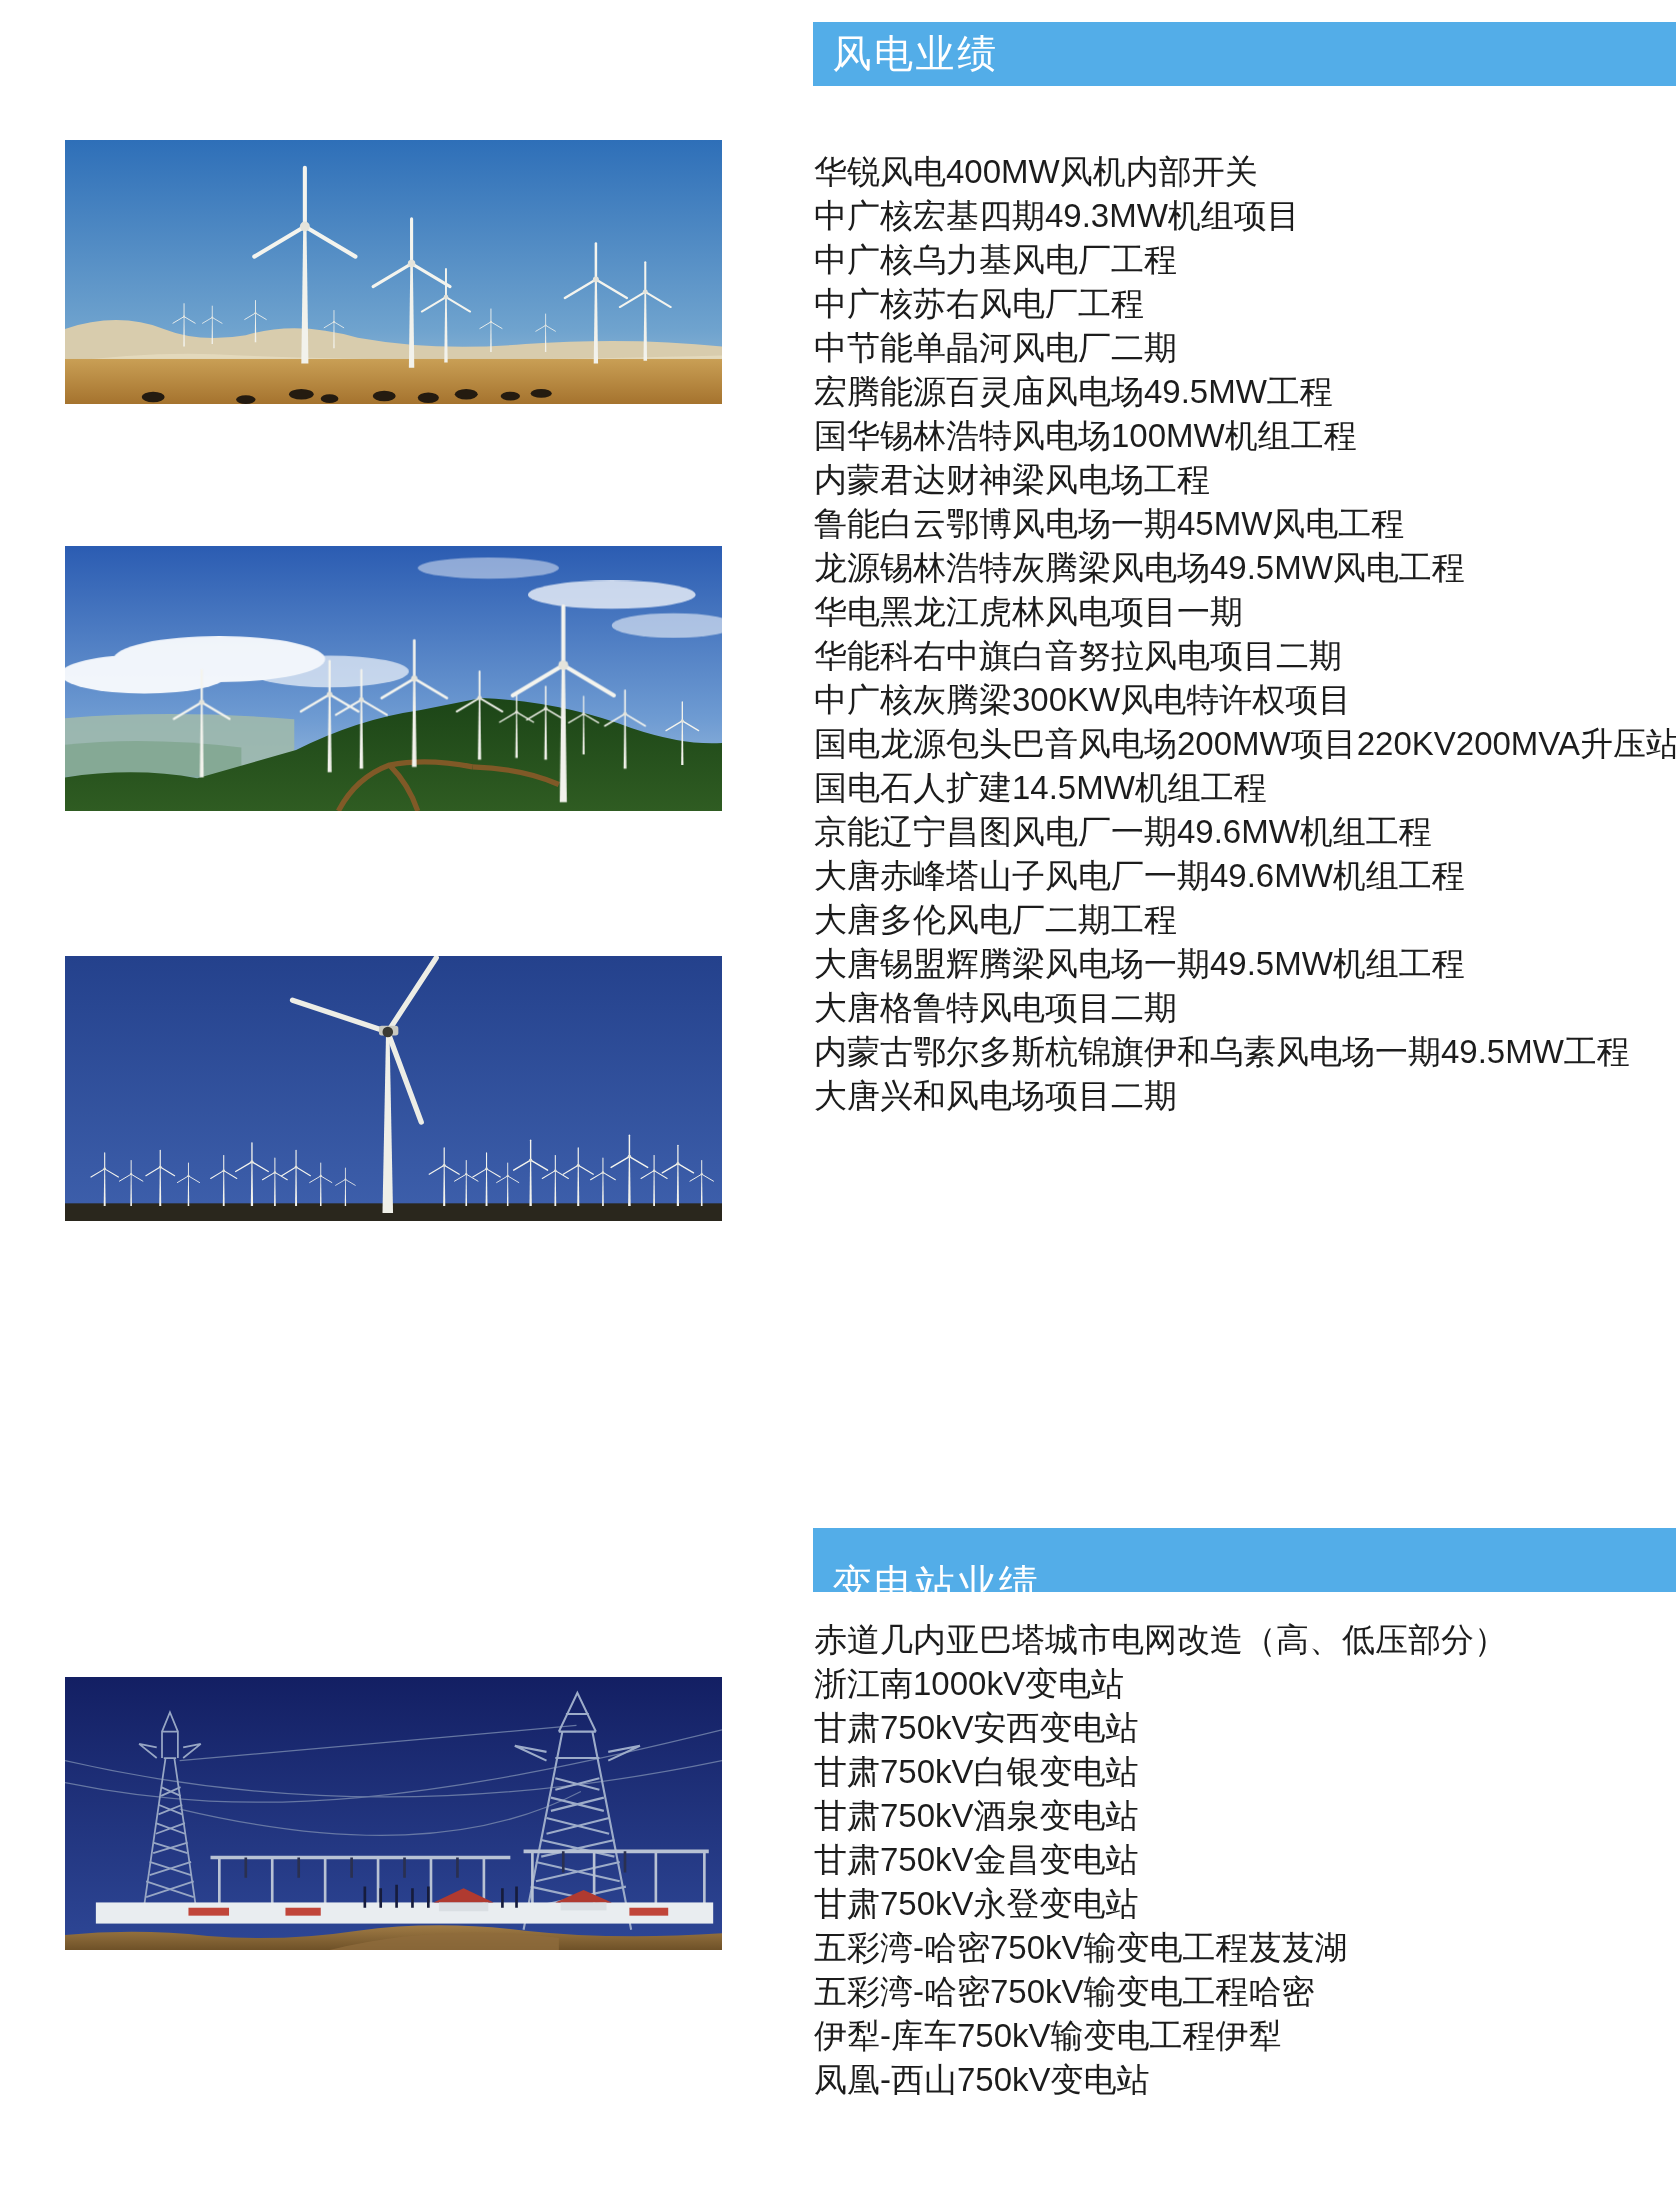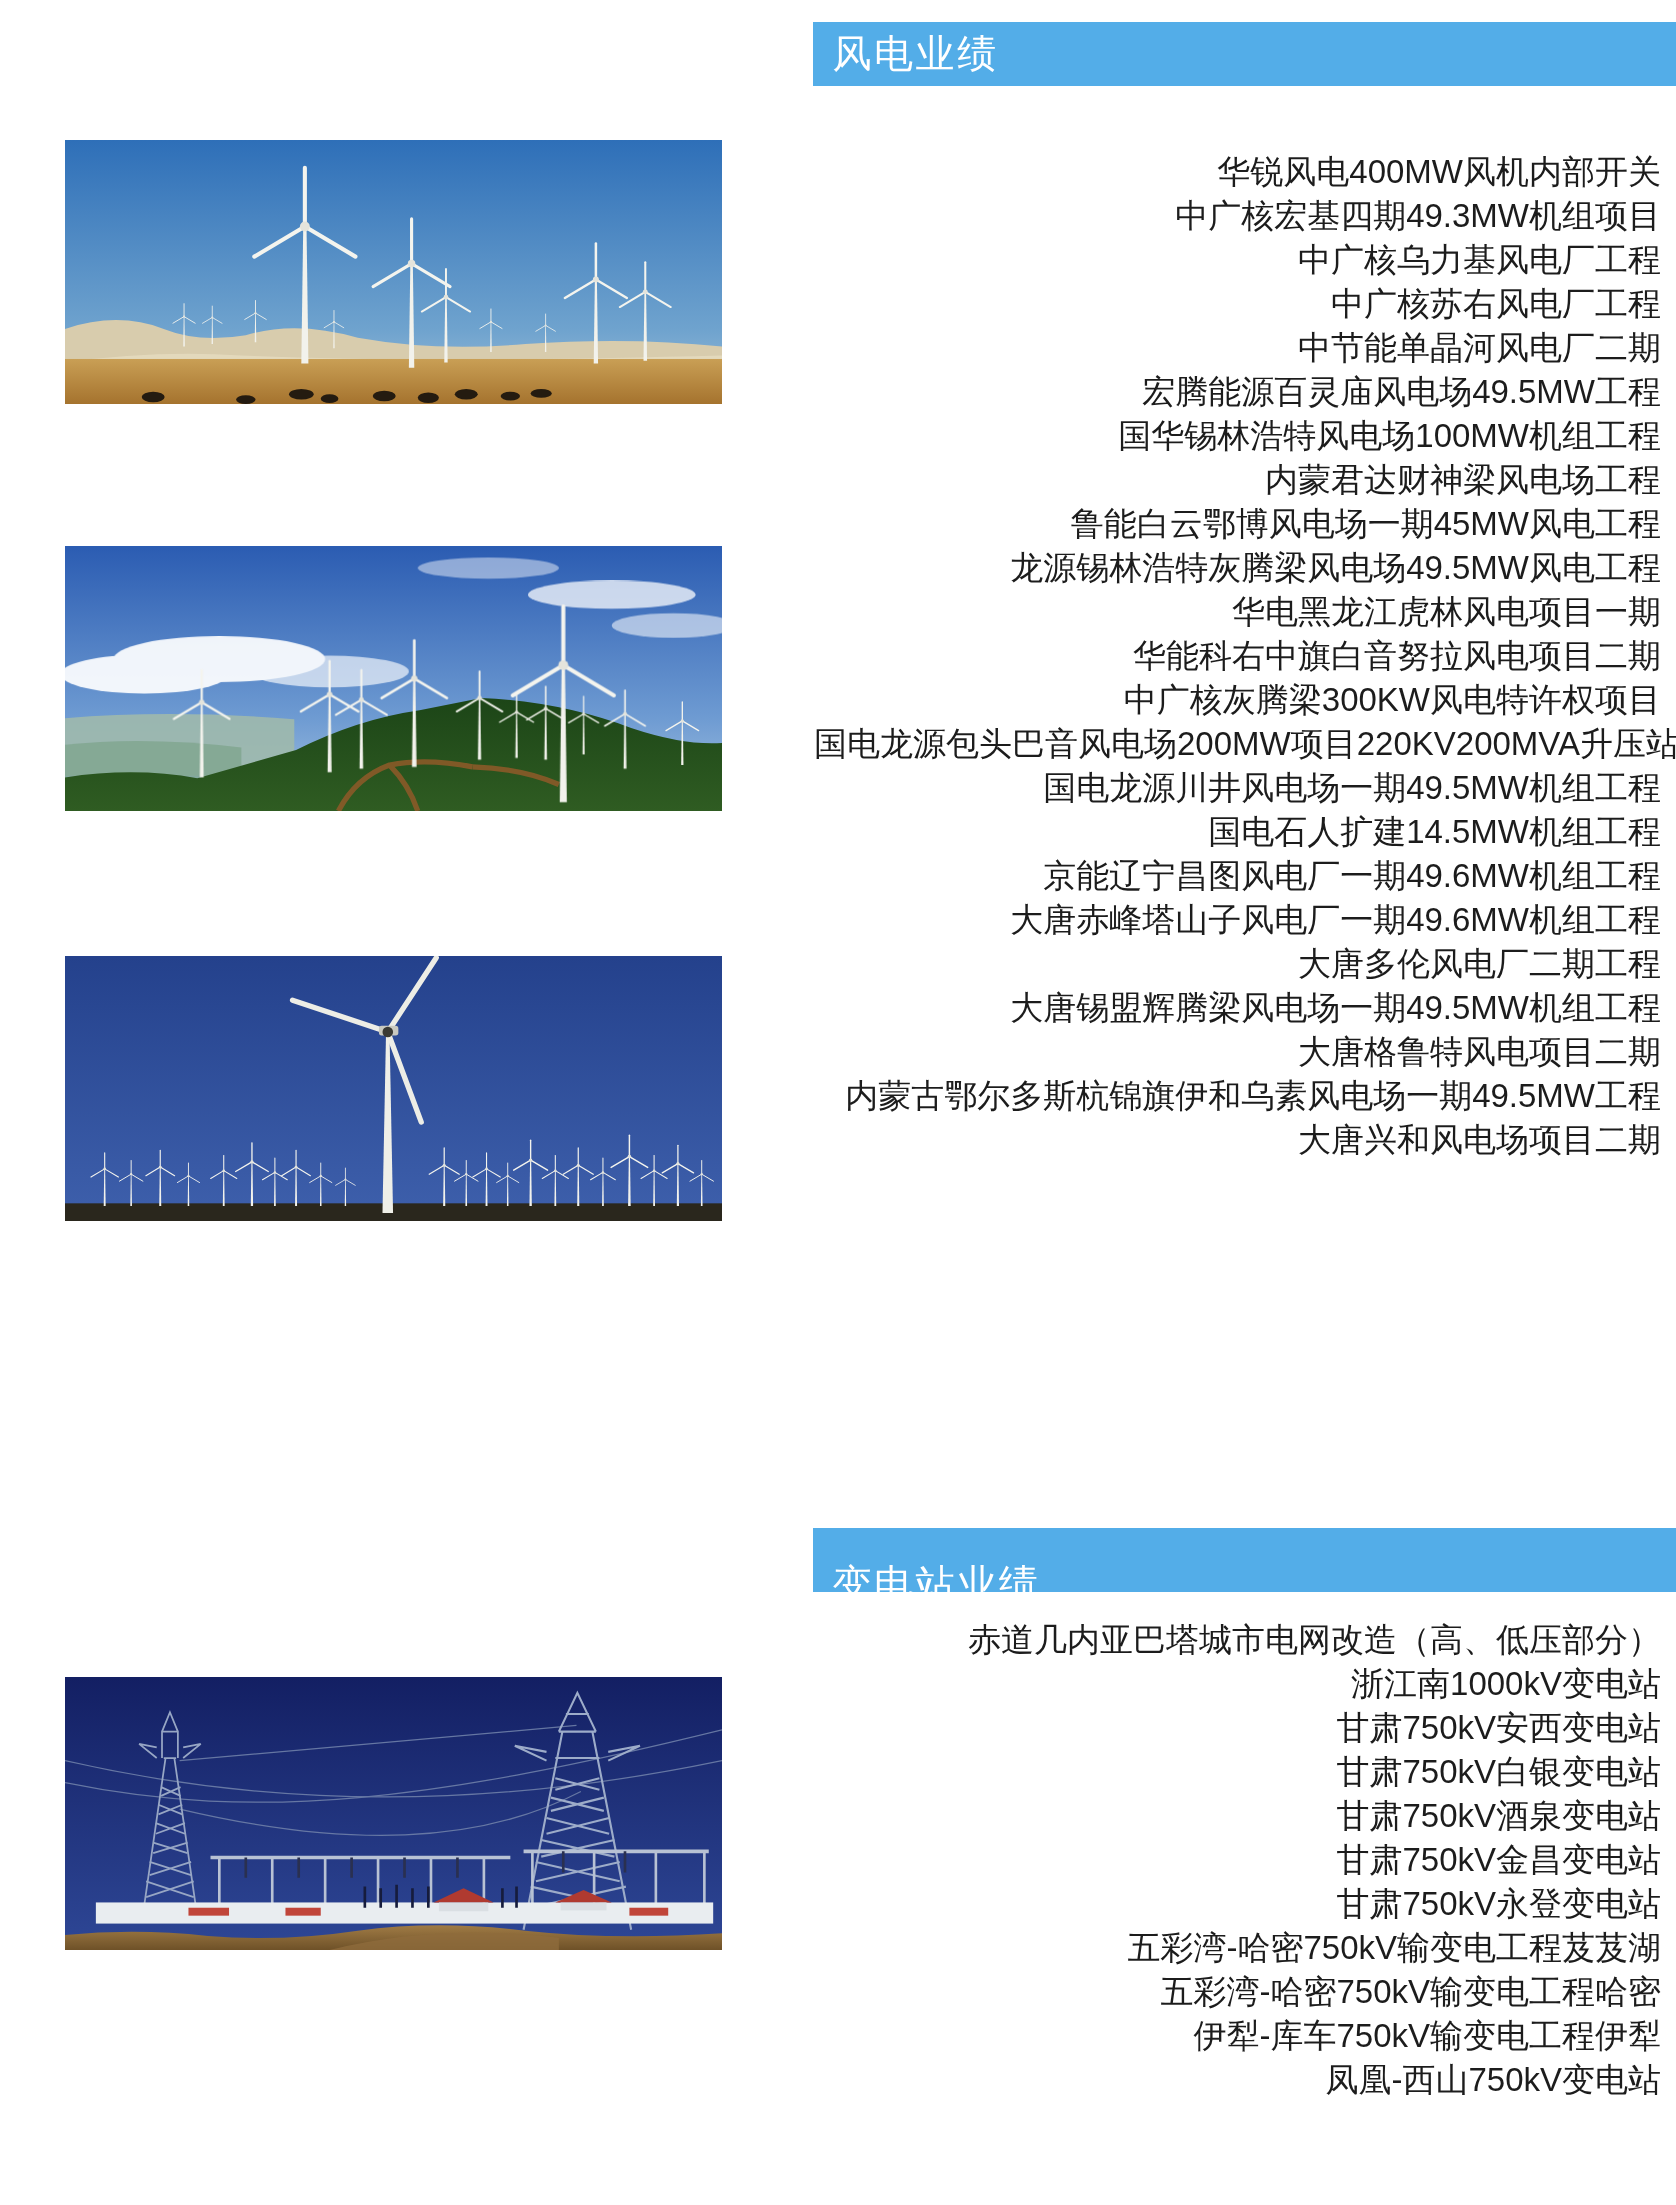--- a/index.html
+++ b/index.html
@@ -13,21 +13,21 @@
   }
   .section-bar .section-title{
     color:#ffffff;font-size:39px;font-weight:400;
     padding-left:19.4px;letter-spacing:2.6px;white-space:nowrap;
   }
   #wind-bar{top:22px;}
   #substation-bar{top:1528px;}
   .project-list{
     position:absolute;left:814px;width:847px;
     margin:0;padding:0;list-style:none;
-    color:#1c1c1c;font-size:33px;text-align:right;
+    color:#1c1c1c;font-size:33px;
   }
   .project-list li{height:44px;line-height:44px;white-space:nowrap;}
   #wind-list{top:150px;}
   #substation-list{top:1618px;}
   .photo{
     position:absolute;left:25px;width:657px;overflow:hidden;line-height:0;
   }
   #photo1{top:126px;height:264px;}
   #photo2{top:532px;height:265px;}
   #photo3{top:942px;height:265px;}
@@ -269,21 +269,20 @@
       <li>龙源锡林浩特灰腾梁风电场49.5MW风电工程</li>
 
       <li>华电黑龙江虎林风电项目一期</li>
 
       <li>华能科右中旗白音努拉风电项目二期</li>
 
       <li>中广核灰腾梁300KW风电特许权项目</li>
 
       <li>国电龙源包头巴音风电场200MW项目220KV200MVA升压站</li>
 
-      <li>国电龙源川井风电场一期49.5MW机组工程</li>
 
       <li>国电石人扩建14.5MW机组工程</li>
 
       <li>京能辽宁昌图风电厂一期49.6MW机组工程</li>
 
       <li>大唐赤峰塔山子风电厂一期49.6MW机组工程</li>
 
       <li>大唐多伦风电厂二期工程</li>
 
       <li>大唐锡盟辉腾梁风电场一期49.5MW机组工程</li>

